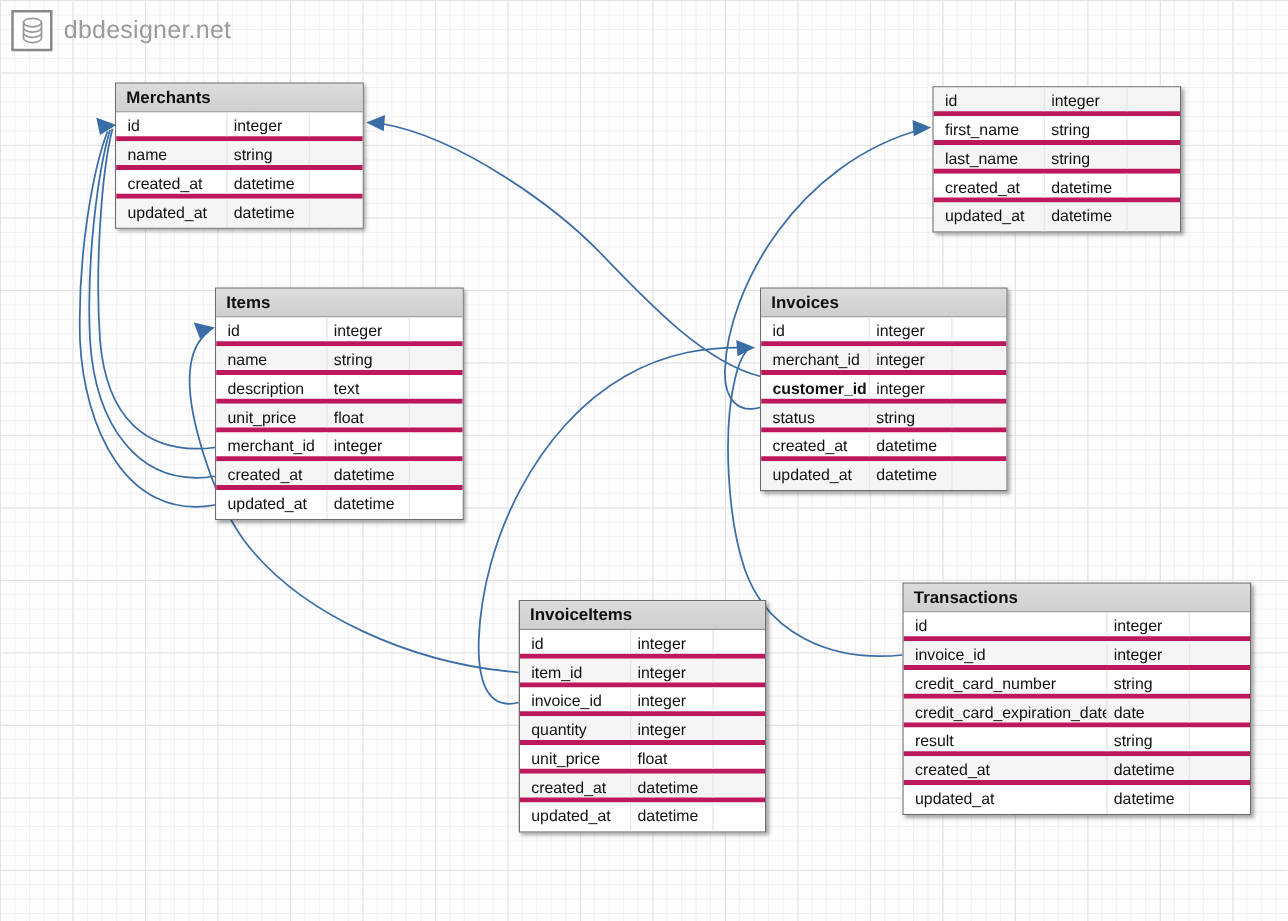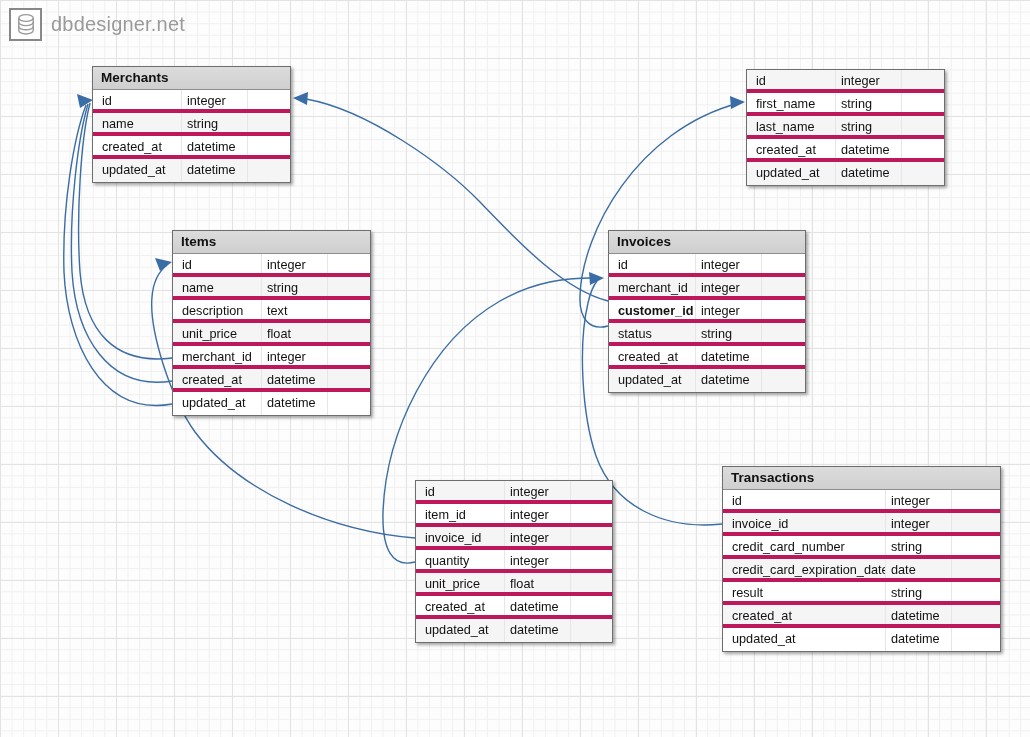--- a/index.html
+++ b/index.html
@@ -194,20 +194,21 @@
           <span class="cell-type">datetime</span>
           <span class="cell-fill"></span>
         </div>
         <div class="row">
           <span class="cell-name" style="width: 87px;">updated_at</span>
           <span class="cell-type">datetime</span>
           <span class="cell-fill"></span>
         </div>
       </div>
       <div class="db-table" style="left: 415px; top: 480px; width: 198px;">
+        <div class="hdr">InvoiceItems</div>
         <div class="row">
           <span class="cell-name" style="width: 89px;">id</span>
           <span class="cell-type">integer</span>
           <span class="cell-fill"></span>
         </div>
         <div class="row">
           <span class="cell-name" style="width: 89px;">item_id</span>
           <span class="cell-type">integer</span>
           <span class="cell-fill"></span>
         </div>

